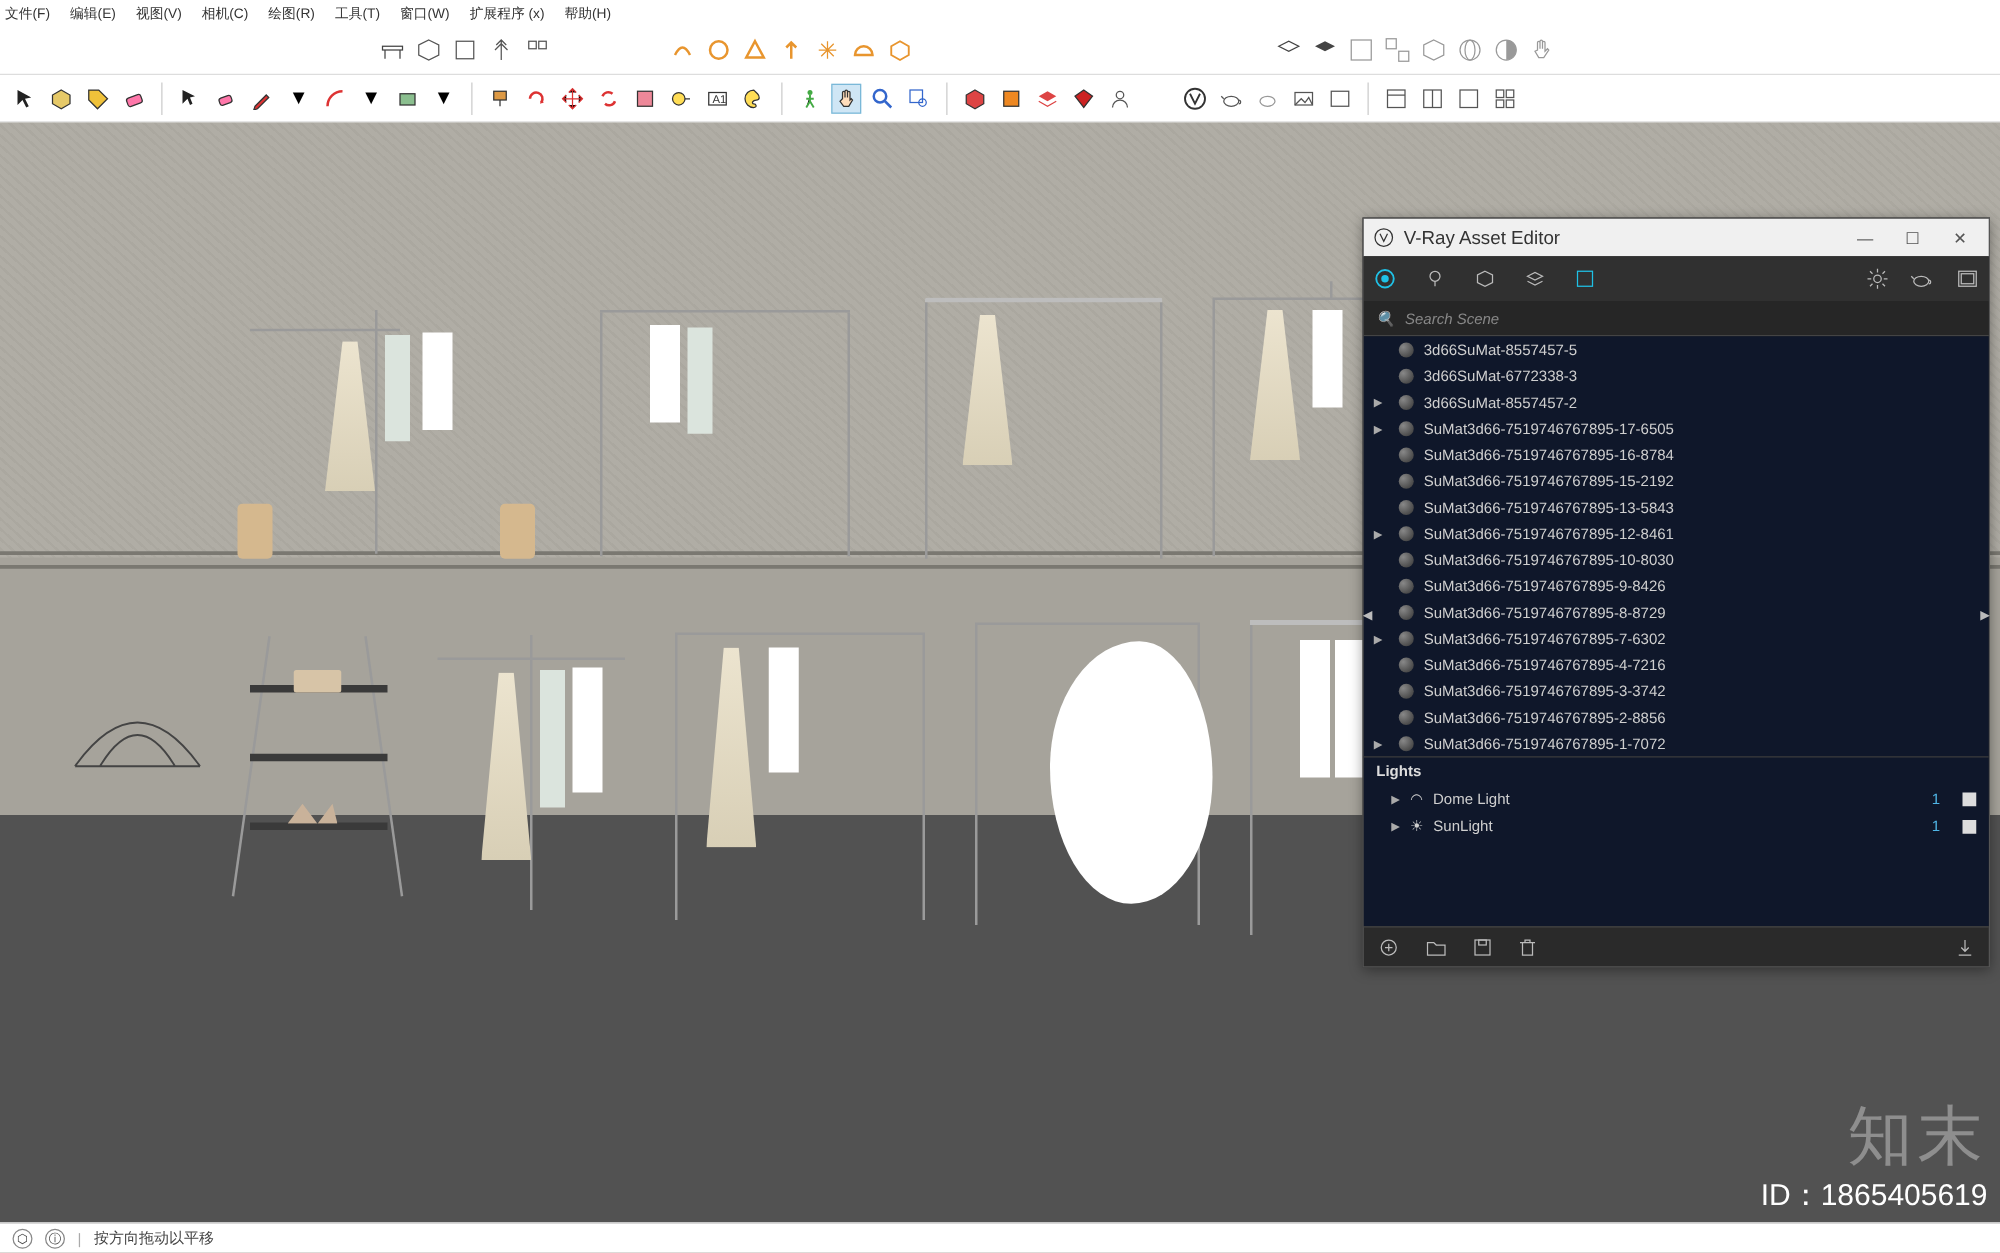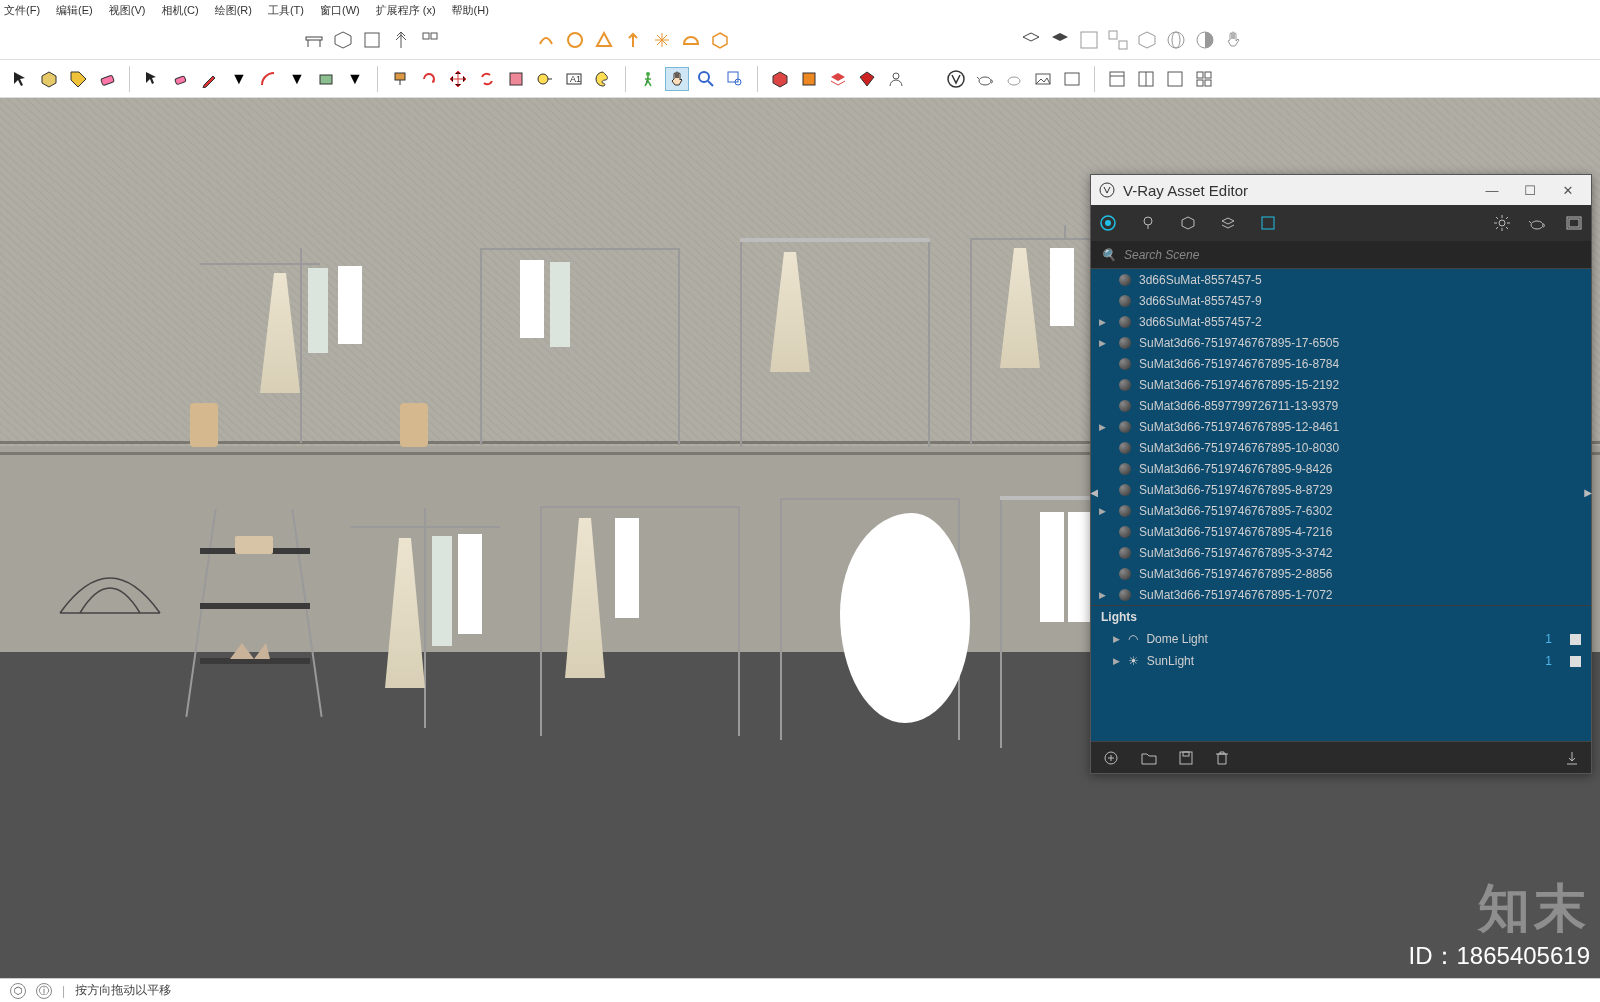--- a/index.html
+++ b/index.html
@@ -26,34 +26,34 @@
 .shelf-line { position: absolute; left: 0; right: 0; height: 3px; background: #7a7871; }
 .rack-vline { position: absolute; width: 2px; background: #9a9a9a; }
 .cylinder { position: absolute; width: 28px; height: 44px; background: #d5b88e; border-radius: 4px; }
 .dress { position: absolute; width: 40px; height: 120px; background: linear-gradient(#ece4cf, #d8cfb6); clip-path: polygon(35% 0, 65% 0, 100% 100%, 0 100%); }
 .tank { position: absolute; width: 20px; height: 85px; background: #dbe4dd; }
 .shirt { position: absolute; width: 24px; height: 78px; background: #fff; }
 .blob { position: absolute; width: 130px; height: 210px; background: #fff; border-radius: 55% 45% 50% 50% / 48% 52% 48% 52%; }
 .ladder { position: absolute; }
 .ladder .step { position: absolute; left: 0; right: 0; height: 6px; background: #3a3a3a; }
 
-.watermark-big { position: absolute; right: 10px; bottom: 34px; font-size: 52px; font-weight: 700; color: rgba(255,255,255,.35); letter-spacing: 4px; }
+.watermark-big { position: absolute; right: 10px; bottom: 34px; font-size: 52px; font-weight: 400; color: rgba(255,255,255,.35); letter-spacing: 4px; }
 .watermark-id { position: absolute; right: 10px; bottom: 6px; font-size: 24px; color: #fff; font-weight: 500; }
 
 
 .vray { position: absolute; top: 174px; right: 8px; width: 502px; height: 600px; background: #2a2a2a; border: 1px solid #555; box-shadow: 0 2px 10px rgba(0,0,0,.4); display: flex; flex-direction: column; color: #cfcfcf; font-size: 12px; }
 .vray-title { height: 30px; background: #f0f0f0; color: #333; display: flex; align-items: center; padding: 0 8px; gap: 8px; }
 .vray-title .t { flex: 1; font-size: 15px; }
 .vray-title .win-btn { width: 30px; text-align: center; cursor: pointer; font-size: 13px; color: #555; }
 .vray-tabs { height: 36px; background: #303030; display: flex; align-items: center; padding: 0 6px; gap: 18px; }
 .vray-tabs .tab { width: 22px; height: 22px; display: inline-flex; align-items: center; justify-content: center; cursor: pointer; }
 .vray-tabs .tab.active { color: #1fc1e6; }
 .vray-tabs .right { margin-left: auto; display: flex; gap: 14px; }
 .vray-search { height: 28px; background: #262626; border-bottom: 1px solid #444; display: flex; align-items: center; padding: 0 10px; gap: 8px; color: #888; font-style: italic; }
-.vray-list { flex: 1; overflow: auto; background: #0c4a6e; }
+.vray-list { flex: 1; overflow: auto; background: #0f172a; }
 .vray-row { height: 21px; display: flex; align-items: center; padding-left: 28px; gap: 8px; cursor: pointer; }
 .vray-row .ball { width: 12px; height: 12px; border-radius: 50%; background: radial-gradient(circle at 30% 30%, #888, #333); flex-shrink: 0; }
 .vray-row .caret { position: absolute; margin-left: -20px; font-size: 9px; color: #aaa; }
 .vray-section { padding: 4px 10px; font-weight: 600; color: #ddd; border-top: 1px solid #3d3d3d; }
 .vray-light { height: 22px; display: flex; align-items: center; padding-left: 22px; gap: 8px; }
 .vray-light .num { margin-left: auto; color: #4fb5e6; margin-right: 10px; }
 .vray-light .chk { width: 11px; height: 11px; background: #ddd; margin-right: 10px; }
 .vray-bottom { height: 32px; border-top: 1px solid #444; display: flex; align-items: center; padding: 0 12px; gap: 22px; color: #bbb; }
 .vray-bottom .r { margin-left: auto; }
 .side-caret { position: absolute; top: 310px; width: 10px; height: 14px; cursor: pointer; color:#bbb; font-size:10px; display:flex; align-items:center; justify-content:center; }
@@ -561,21 +561,21 @@
     <span>🔍</span>
     <span>Search Scene</span>
   </div>
   <div class="vray-list" id="mat-list">
       <div class="vray-row">
         <span class="ball"></span>
         <span>3d66SuMat-8557457-5</span>
       </div>
       <div class="vray-row">
         <span class="ball"></span>
-        <span>3d66SuMat-8557457-9</span>
+        <span>3d66SuMat-6772338-3</span>
       </div>
       <div class="vray-row">
         <span class="caret">▶</span>
         <span class="ball"></span>
         <span>3d66SuMat-8557457-2</span>
       </div>
       <div class="vray-row">
         <span class="caret">▶</span>
         <span class="ball"></span>
         <span>SuMat3d66-7519746767895-17-6505</span>
@@ -583,21 +583,21 @@
       <div class="vray-row">
         <span class="ball"></span>
         <span>SuMat3d66-7519746767895-16-8784</span>
       </div>
       <div class="vray-row">
         <span class="ball"></span>
         <span>SuMat3d66-7519746767895-15-2192</span>
       </div>
       <div class="vray-row">
         <span class="ball"></span>
-        <span>SuMat3d66-8597799726711-13-9379</span>
+        <span>SuMat3d66-7519746767895-13-5843</span>
       </div>
       <div class="vray-row">
         <span class="caret">▶</span>
         <span class="ball"></span>
         <span>SuMat3d66-7519746767895-12-8461</span>
       </div>
       <div class="vray-row">
         <span class="ball"></span>
         <span>SuMat3d66-7519746767895-10-8030</span>
       </div>

